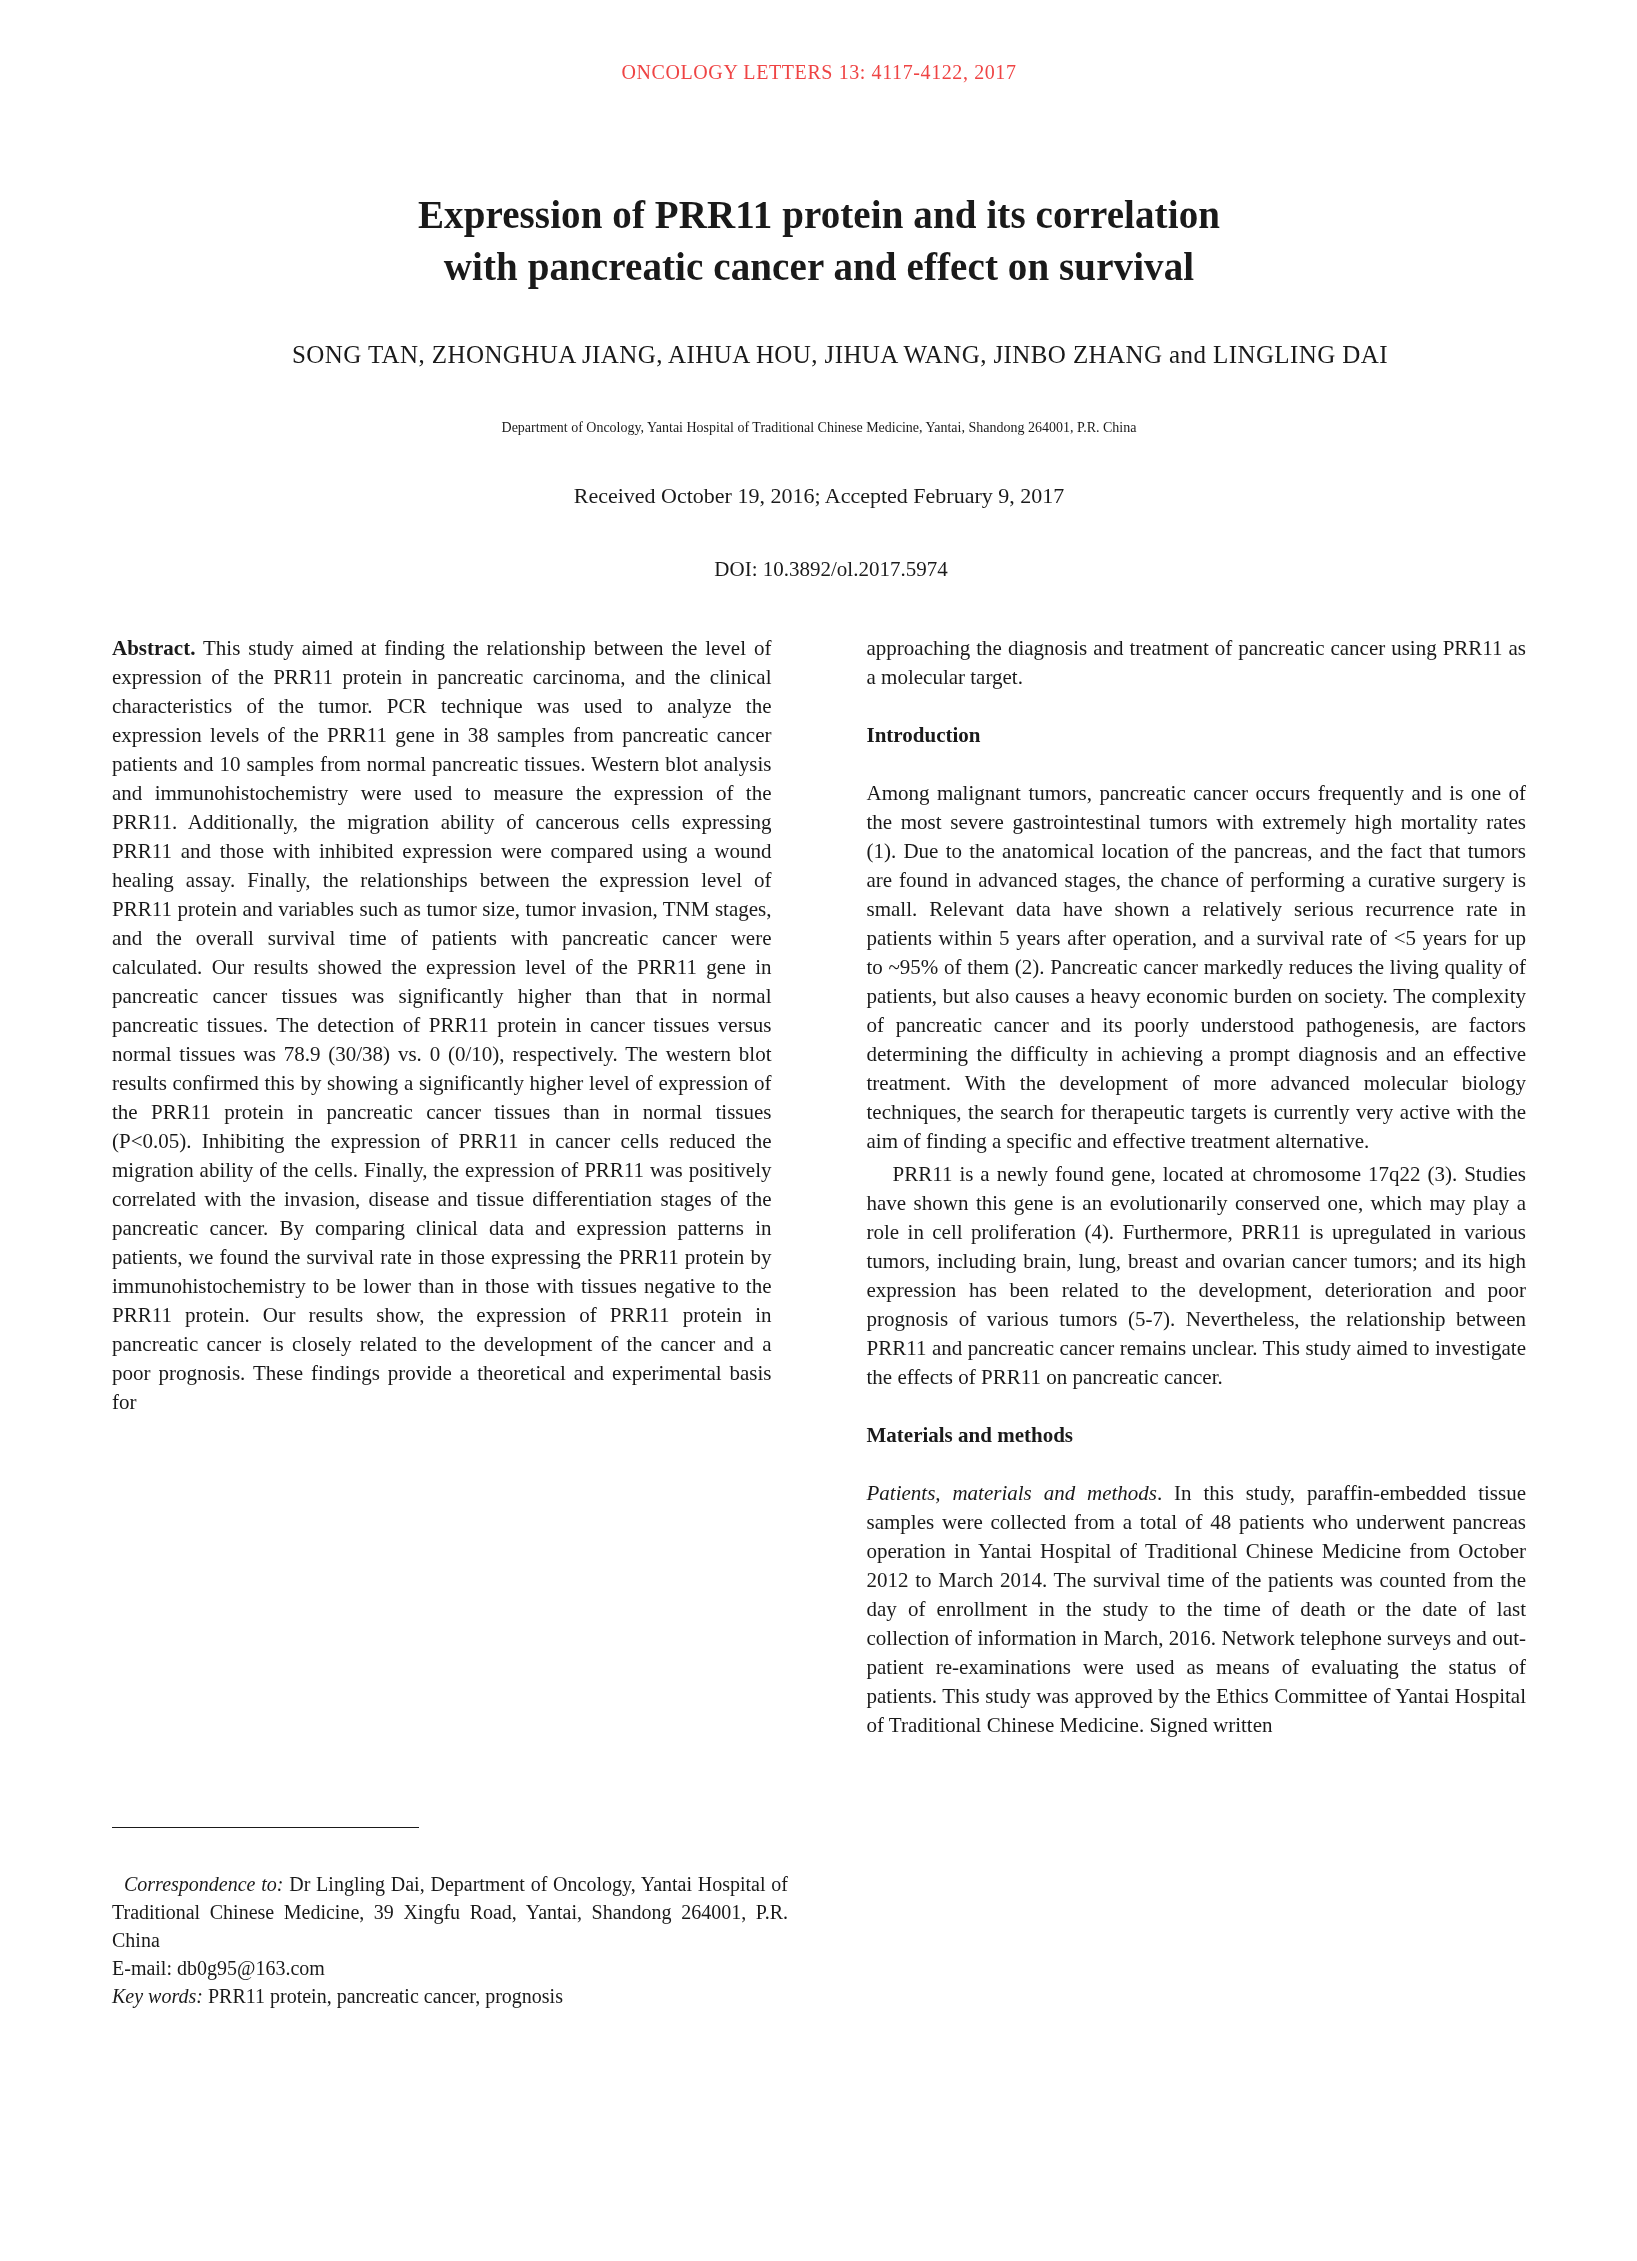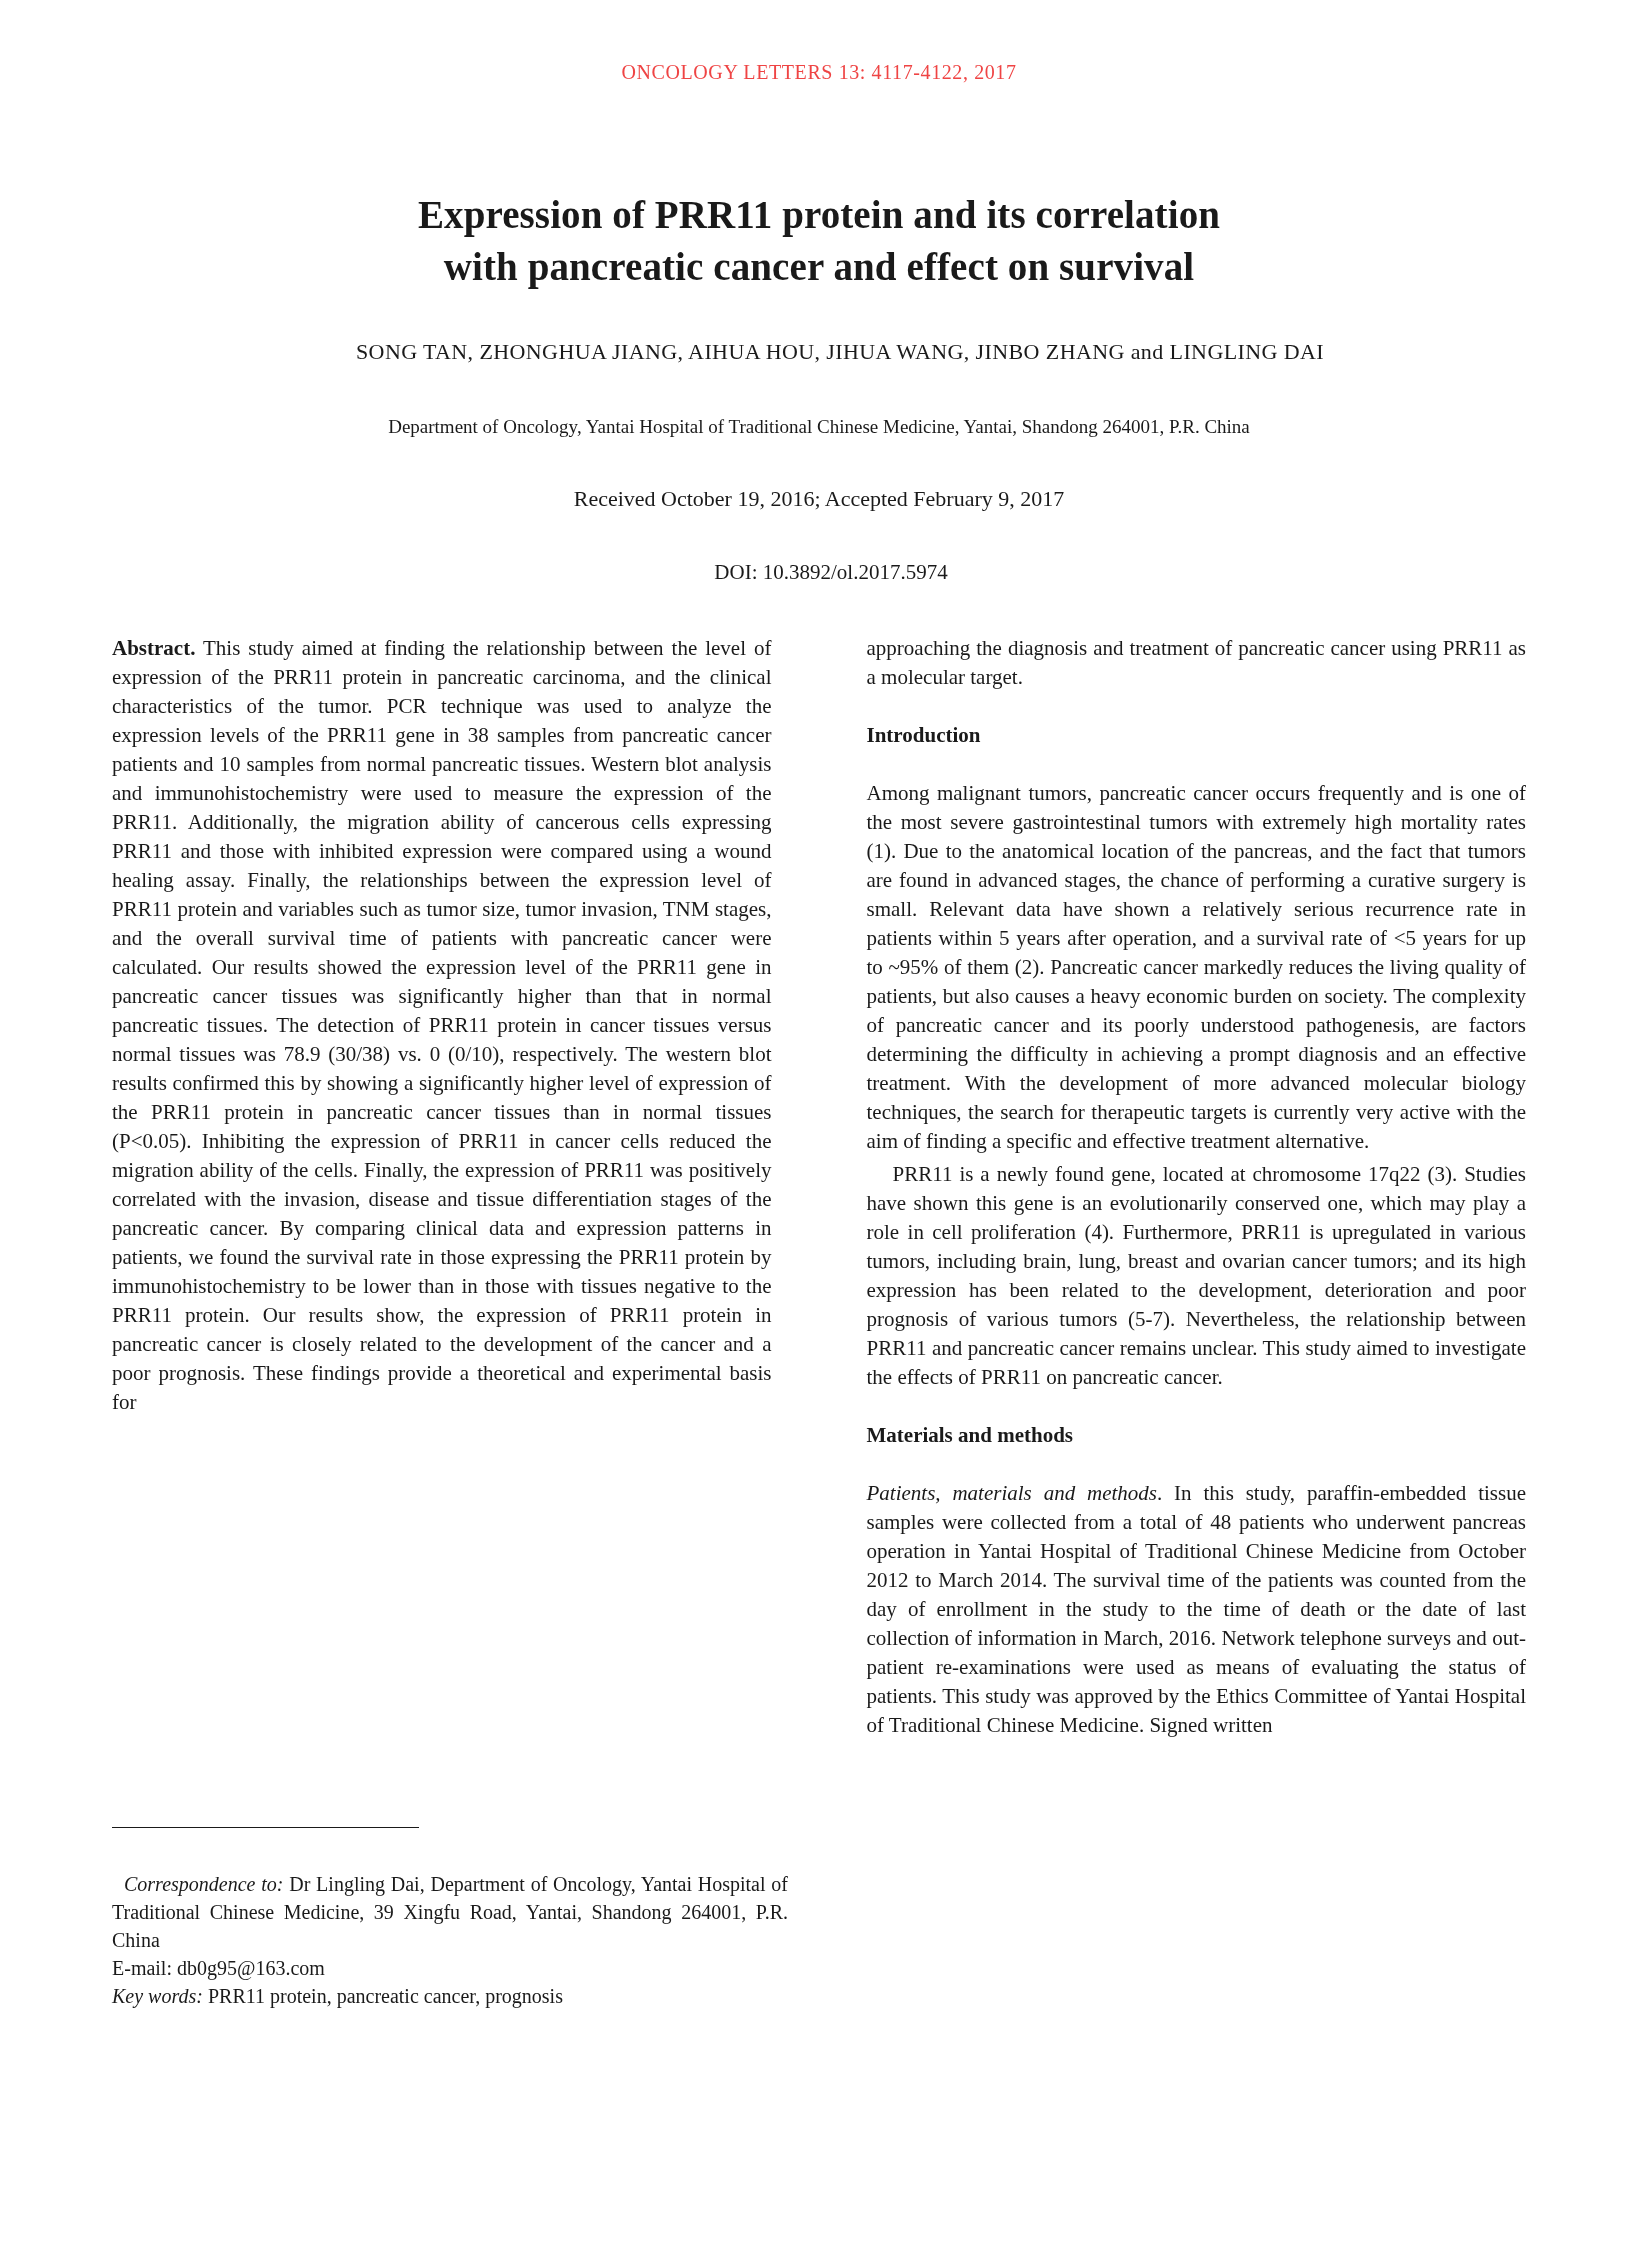--- a/index.html
+++ b/index.html
@@ -43,28 +43,28 @@
   }
   .paper-title {
     font-size: 39px;
     font-weight: bold;
     line-height: 1.33;
     letter-spacing: 0.1px;
     margin: 6px;
   }
   .authors {
     margin-top: 44px;
-    font-size: 22px;
+    font-size: 25px;
     letter-spacing: 0.4px;
     line-height: 1.4;
     margin-left: 42px;
   }
   .affiliation {
     margin-top: 46px;
-    font-size: 19px;
+    font-size: 14px;
     line-height: 1.4;
   }
   .dates {
     margin-top: 46px;
     font-size: 22px;
   }
   .doi {
     margin-top: 48px;
     font-size: 21px;
     margin-left: 24px;

